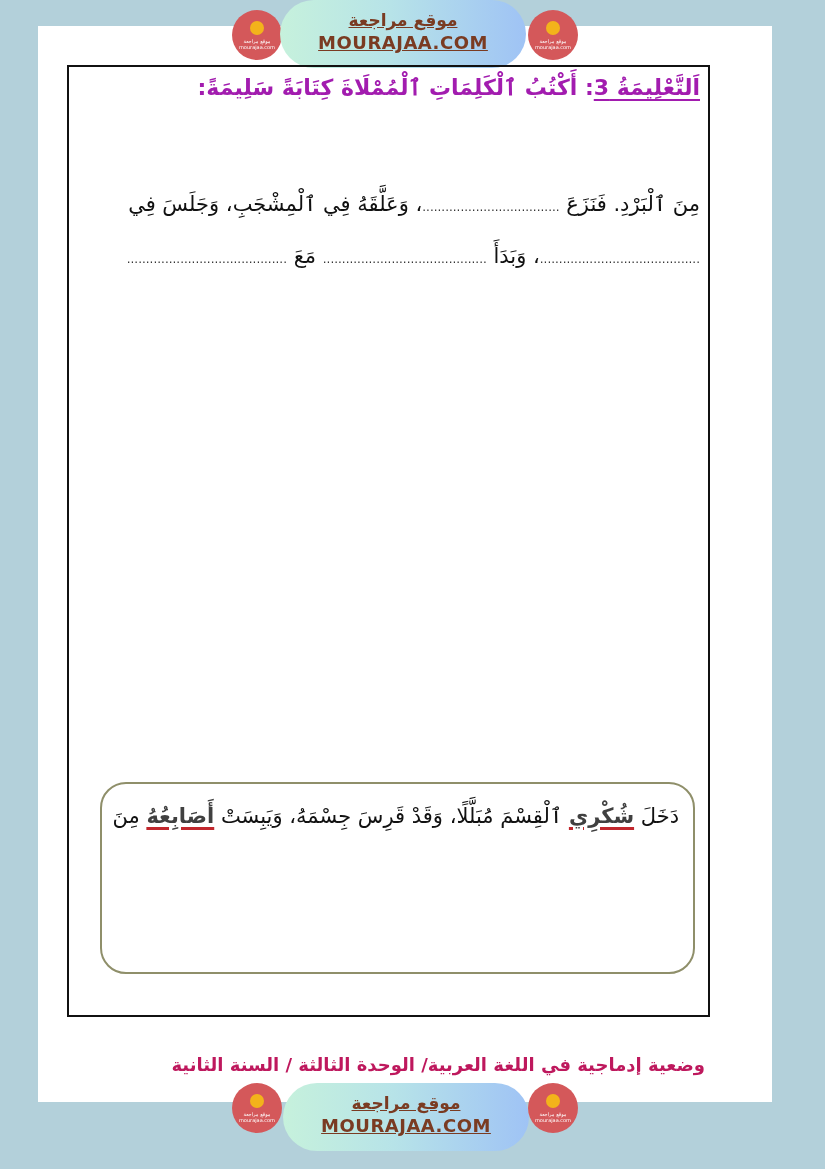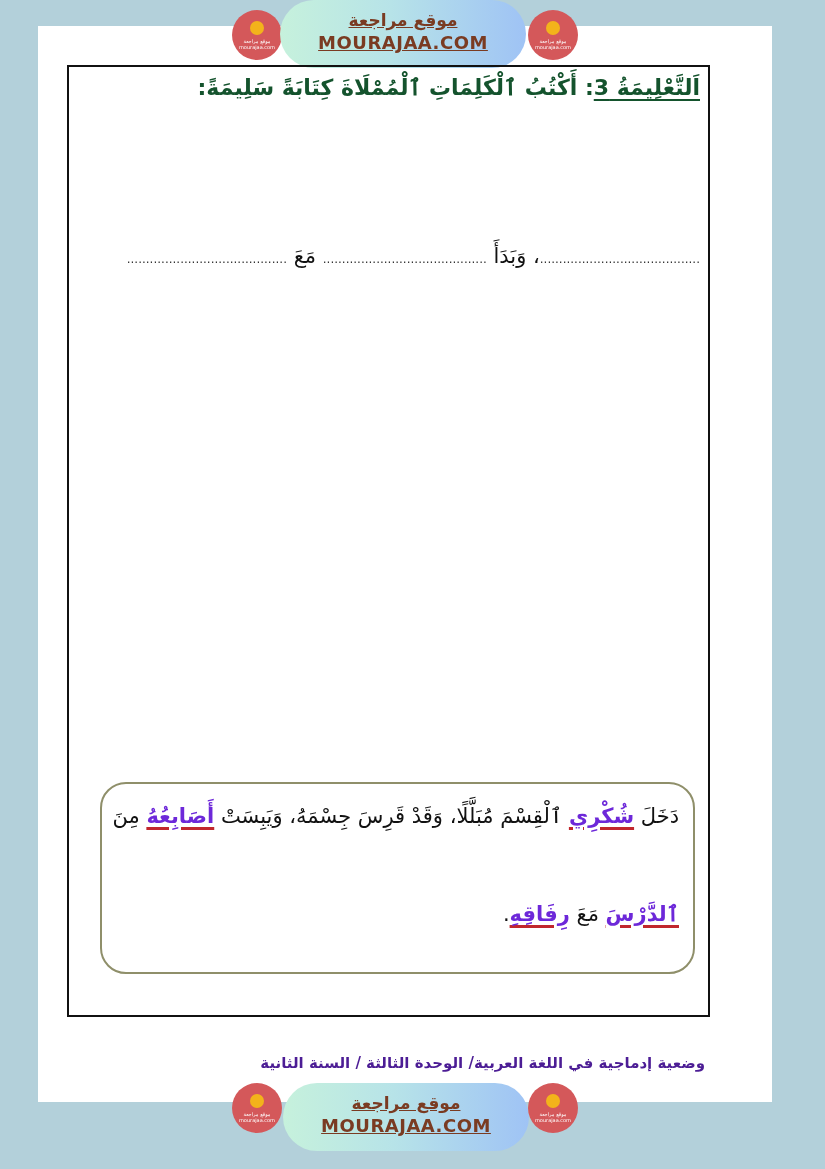--- a/index.html
+++ b/index.html
@@ -12,45 +12,45 @@
     position: absolute; left: 38px; top: 26px; width: 734px; height: 1076px;
     background: #ffffff;
   }
   .frame {
     position: absolute; left: 67px; top: 65px; width: 643px; height: 952px;
     border: 2px solid #111;
     box-sizing: border-box;
   }
   .title {
     position: absolute; right: 8px; top: 8px;
-    direction: rtl; font-size: 22px; font-weight: bold; color: #14532d;
+    direction: rtl; font-size: 22px; font-weight: bold; color: #a21caf;
     white-space: nowrap;
   }
   .title .u { text-decoration: underline; text-underline-offset: 4px; }
   .line {
     position: absolute; right: 8px; direction: rtl; white-space: nowrap;
     font-size: 21px; color: #111;
   }
   .dots { letter-spacing: 0; color: #333; font-size: 12px; vertical-align: baseline; }
   .answer-box {
     position: absolute; left: 31px; top: 715px; width: 595px; height: 192px;
     border: 2px solid #8f8f6a; border-radius: 26px; box-sizing: border-box;
   }
   .ans-line {
     position: absolute; right: 14px; direction: rtl; white-space: nowrap;
     font-size: 21px; color: #111;
   }
   .hl {
-    color: #6d28d9; font-weight: bold;
+    color: #404040; font-weight: bold;
     text-decoration: underline; text-decoration-color: #c1272d;
     text-decoration-thickness: 3px; text-underline-offset: 4px;
   }
   .footer-note {
     position: absolute; right: 120px; top: 1054px; direction: rtl;
-    font-size: 15px; font-weight: bold; color: #4c1d95; white-space: nowrap;
+    font-size: 18px; font-weight: bold; color: #be185d; white-space: nowrap;
   }
   .badge {
     position: absolute; width: 246px; height: 68px; border-radius: 34px;
     background: linear-gradient(90deg, #c6f1dc 0%, #b7e3e8 45%, #9fc3f5 100%);
     text-align: center;
   }
   .badge .ar {
     display: block; direction: rtl; font-size: 17px; font-weight: bold; color: #7a3b22;
     text-decoration: underline; margin-top: 9px; line-height: 22px;
   }
@@ -95,34 +95,35 @@
   </div>
 </div>
 
 <div class="frame">
   <div class="title">
     <span class="u">اَلتَّعْلِيمَةُ 3</span><span>:</span>
     <span>أَكْتُبُ ٱلْكَلِمَاتِ ٱلْمُمْلَاةَ كِتَابَةً سَلِيمَةً:</span>
   </div>
 
 
+  <div class="line" style="top:125px;">
+    <span>مِنَ ٱلْبَرْدِ. فَنَزَعَ</span>
+    <span class="dots">....................................</span><span>، وَعَلَّقَهُ فِي ٱلْمِشْجَبِ، وَجَلَسَ فِي</span>
+  </div>
 
   <div class="line" style="top:177px;">
     <span class="dots">..........................................</span><span>، وَبَدَأَ</span>
     <span class="dots">...........................................</span>
     <span>مَعَ</span>
     <span class="dots">..........................................</span>
   </div>
 
   <div class="answer-box">
     <div class="ans-line" style="top:20px;">
       <span>دَخَلَ </span><span class="hl">شُكْرِي</span><span> ٱلْقِسْمَ مُبَلَّلًا، وَقَدْ قَرِسَ جِسْمَهُ، وَيَبِسَتْ </span><span class="hl">أَصَابِعُهُ</span><span> مِنَ</span>
-    </div>
-    <div class="ans-line" style="top:118px;">
-      <span class="hl">ٱلدَّرْسَ</span><span> مَعَ </span><span class="hl">رِفَاقِهِ</span><span>.</span>
     </div>
   </div>
 </div>
 
 <div class="footer-note">وضعية إدماجية في اللغة العربية/ الوحدة الثالثة / السنة الثانية</div>
 
 <div class="logo" style="left:232px; top:1083px;">
   <div class="sun"></div>
   <div class="cap">
     <div>موقع مراجعة</div>

